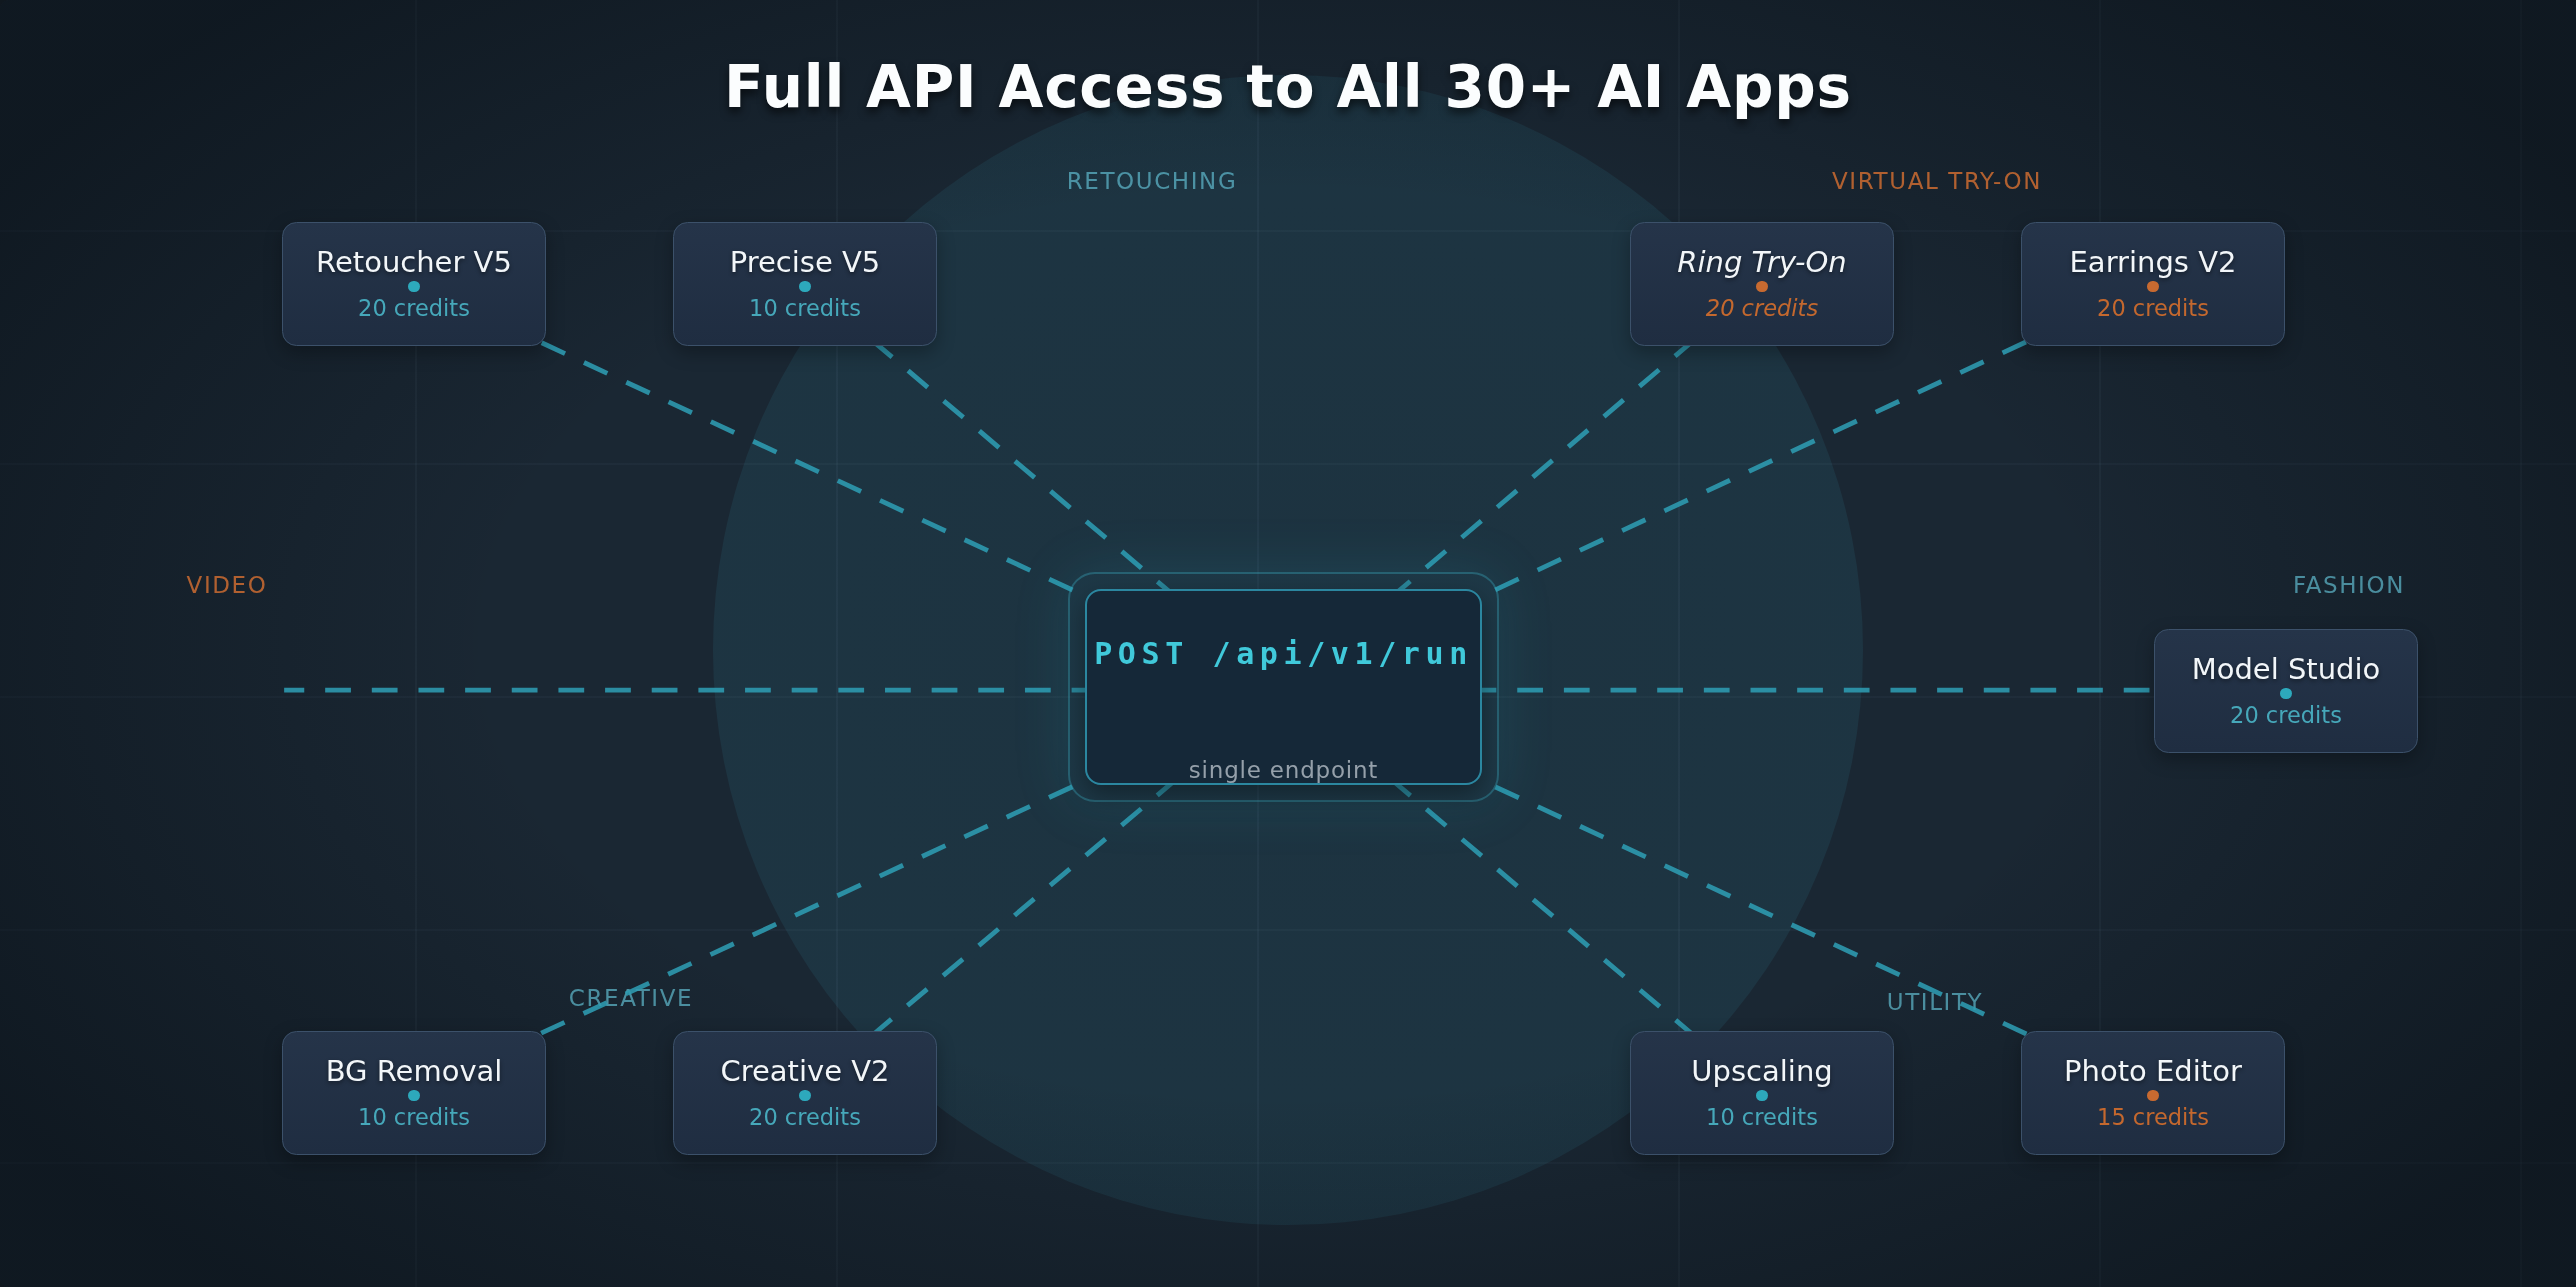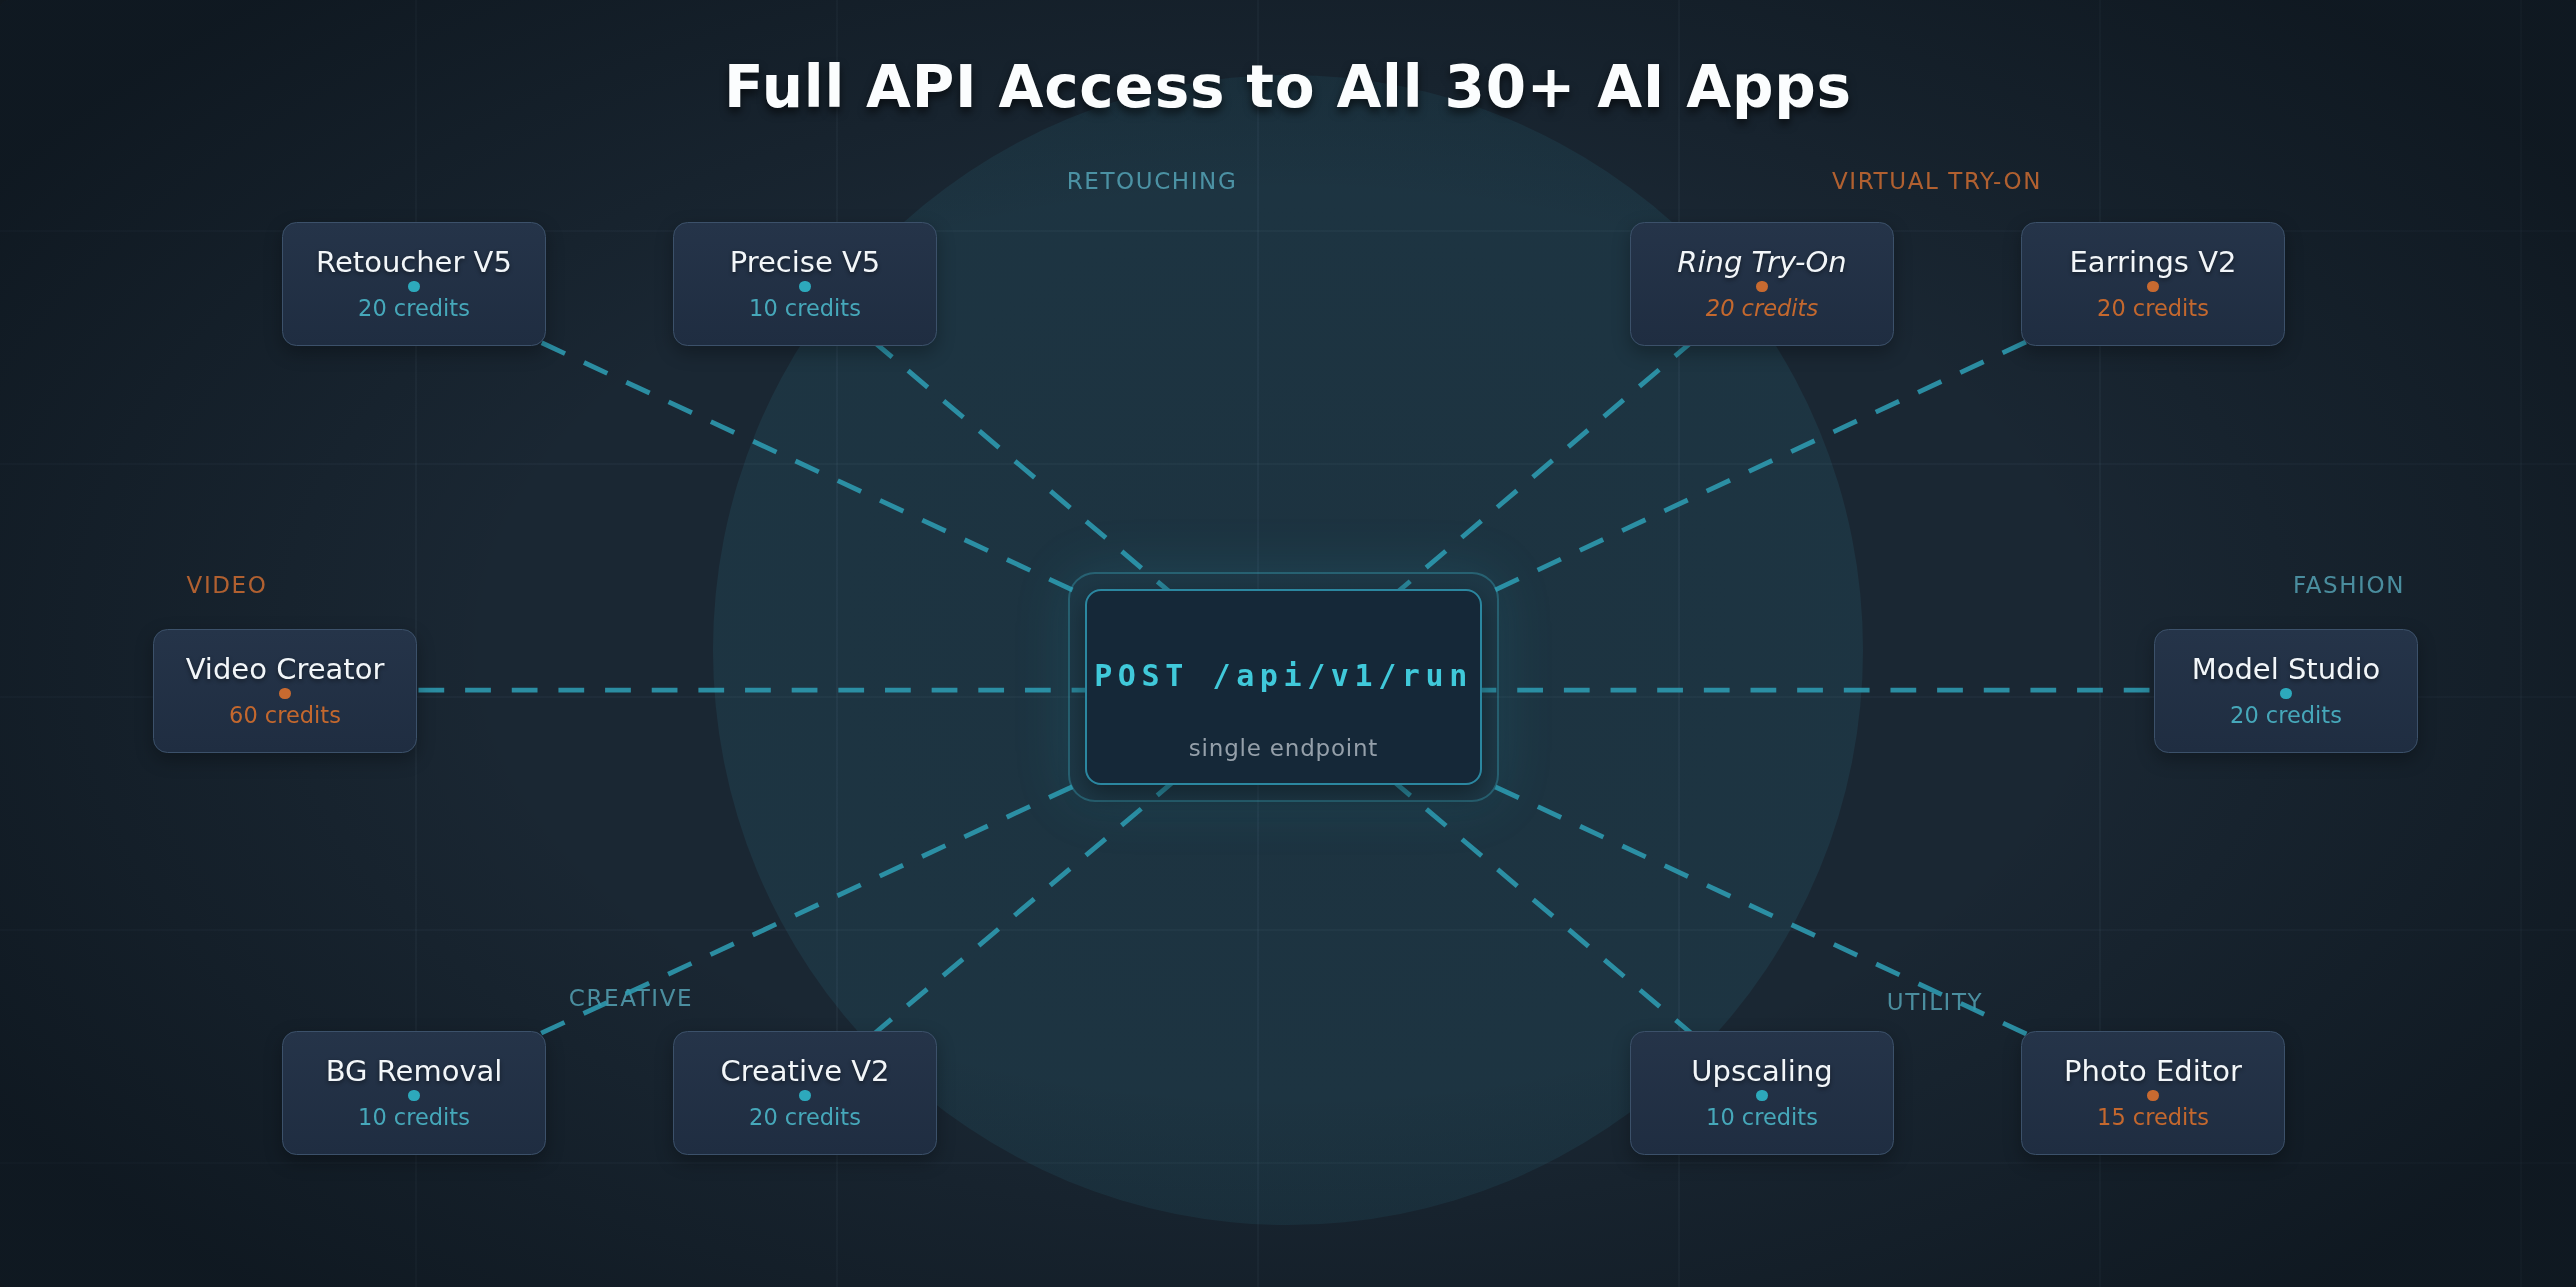--- a/index.html
+++ b/index.html
@@ -103,21 +103,21 @@
     background:rgba(40,90,106,0.16);
     box-shadow:0 0 56px rgba(46,170,195,0.16);
     z-index:5;box-sizing:border-box;
   }
   .endpoint-inner{
     position:absolute;inset:15.3px;
     border-radius:16px;
     border:2.4px solid #2b87a0;
     background:#152838;
     box-shadow:0 9.7px 24px rgba(0,0,0,0.35);
-    display:flex;flex-direction:column;align-items:center;justify-content:center;
+    display:flex;flex-direction:column;align-items:center;justify-content:space-between;
     gap:42px;padding-top:45px;box-sizing:border-box;
   }
   .endpoint-request{
     font-family:"DejaVu Sans Mono", monospace;
     font-weight:bold;font-size:30px;letter-spacing:5.6px;
     color:#40c9da;white-space:nowrap;
   }
   .endpoint-subtitle{
     font-size:23px;color:#95a0aa;letter-spacing:0.8px;
   }
@@ -166,25 +166,20 @@
   <div class="card c-ring accent-orange">
     <div class="card-name">Ring Try-On</div>
     <span class="dot"></span>
     <div class="card-credits">20 credits</div>
   </div>
   <div class="card c-earrings accent-orange">
     <div class="card-name">Earrings V2</div>
     <span class="dot"></span>
     <div class="card-credits">20 credits</div>
   </div>
-  <div class="card c-video accent-orange">
-    <div class="card-name">Video Creator</div>
-    <span class="dot"></span>
-    <div class="card-credits">60 credits</div>
-  </div>
   <div class="card c-model accent-teal">
     <div class="card-name">Model Studio</div>
     <span class="dot"></span>
     <div class="card-credits">20 credits</div>
   </div>
   <div class="card c-bgremoval accent-teal">
     <div class="card-name">BG Removal</div>
     <span class="dot"></span>
     <div class="card-credits">10 credits</div>
   </div>

